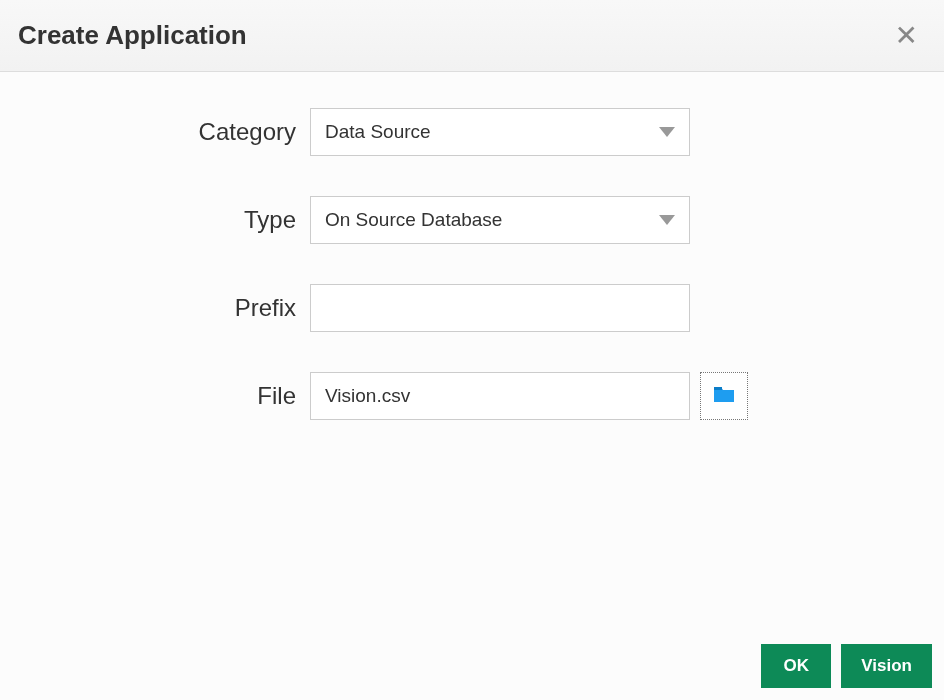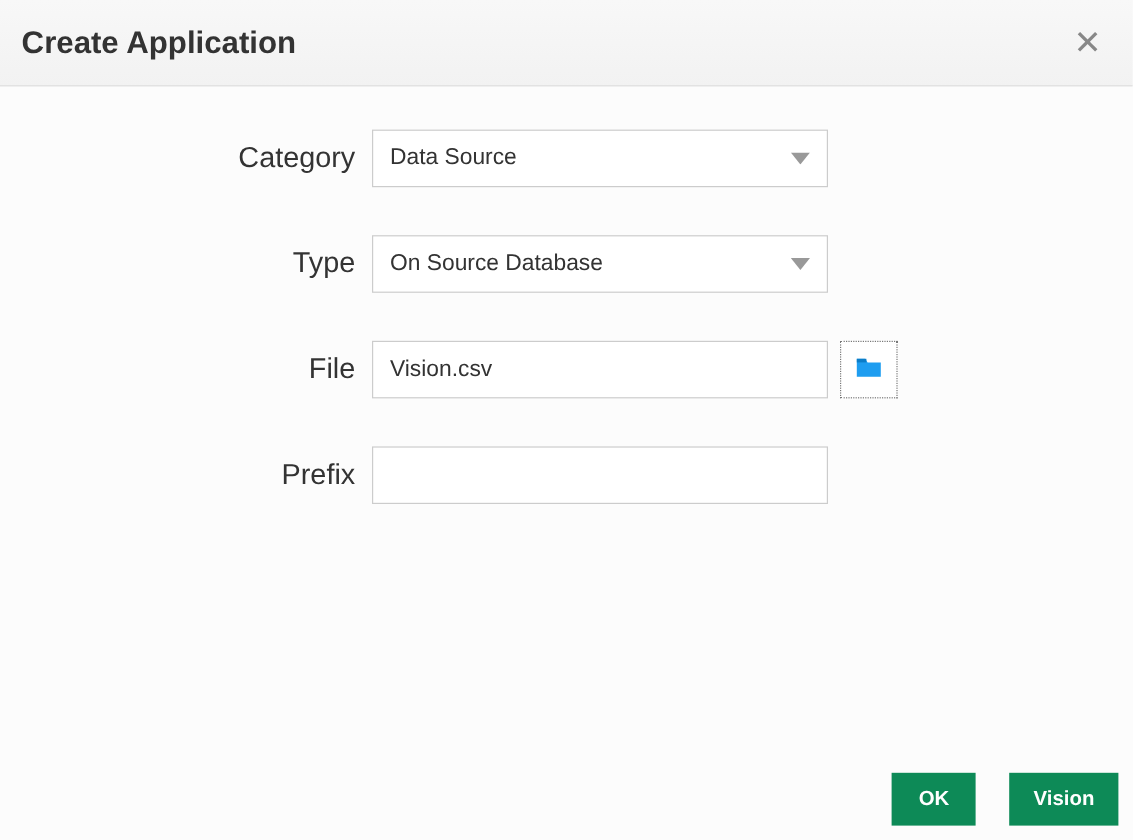--- a/index.html
+++ b/index.html
@@ -86,21 +86,21 @@
       display: flex;
       align-items: center;
       justify-content: center;
       cursor: pointer;
     }
     .footer {
       position: absolute;
       bottom: 12px;
       right: 12px;
       display: flex;
-      gap: 28px;
+      gap: 10px;
     }
     .btn {
       min-width: 70px;
       height: 44px;
       background: #0d8a57;
       color: #fff;
       border: none;
       font-size: 17px;
       font-weight: 600;
       padding: 0 20px;
@@ -135,35 +135,35 @@
       <span class="select-text">On Source Database</span>
       <span class="chevron">
         <svg width="16" height="10" viewBox="0 0 16 10">
             <polygon points="0,0 16,0 8,10" fill="#999"></polygon>
           </svg>
       </span>
     </div>
   </div>
 
   <div class="form-row">
+    <div class="form-label">Prefix</div>
+    <input class="text-input" type="text" value="" style="">
+  </div>
+
+  <div class="form-row">
     <div class="form-label">File</div>
     <input class="text-input" type="text" value="Vision.csv" style="">
     <div class="browse-btn">
       <span>
         <svg width="24" height="20" viewBox="0 0 24 20">
           <path d="M2 3 L9 3 L11 6 L22 6 L22 18 L2 18 Z" fill="#1e9df0"></path>
           <rect x="2" y="3" width="8" height="3" fill="#0b7dc8"></rect>
         </svg>
       </span>
     </div>
   </div>
 
-  <div class="form-row">
-    <div class="form-label">Prefix</div>
-    <input class="text-input" type="text" value="" style="">
-  </div>
-
 </div>
 
 <div class="footer">
   <button class="btn">OK</button>
   <button class="btn">Vision</button>
 </div>
 
 </body></html>

